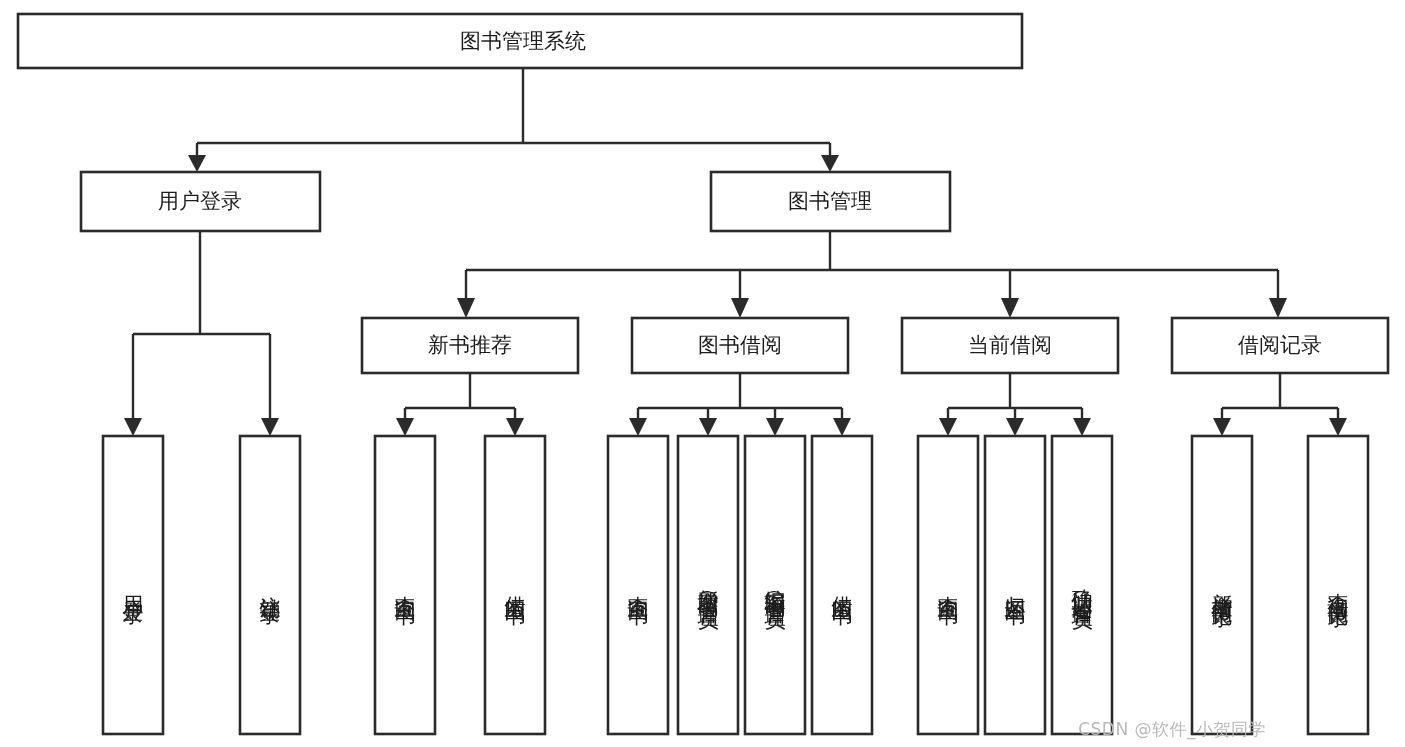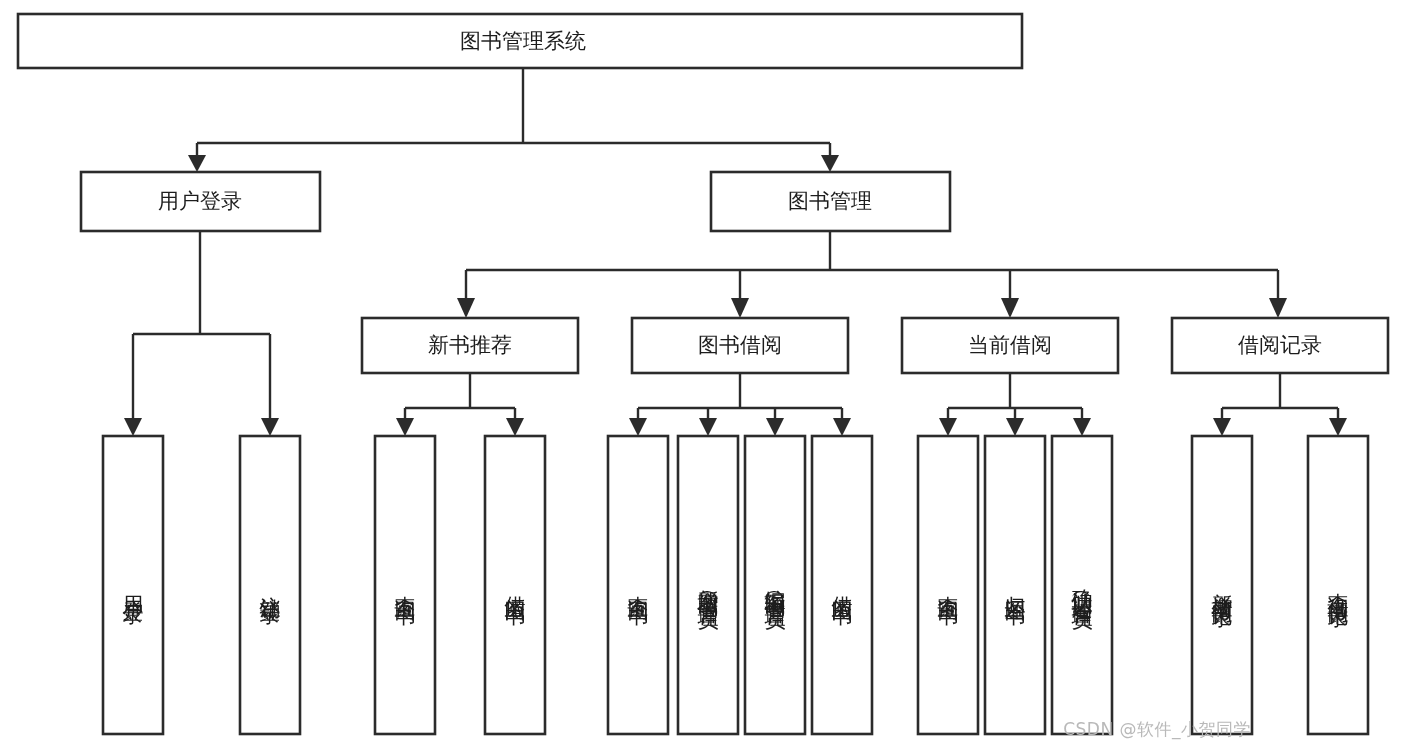--- a/index.html
+++ b/index.html
@@ -12,20 +12,21 @@
     width: 1405px;
     height: 747px;
     overflow: hidden;
     font-family: "DejaVu Sans", "Liberation Sans", sans-serif;
   }
   #diagram-root {
     position: relative;
     width: 1259px;
     height: 747px;
     background: #ffffff;
+    padding-left: 15px;
   }
   svg.diagram-canvas {
     position: absolute;
     left: 0;
     top: 0;
     width: 1405px;
     height: 747px;
     display: block;
   }
   .node-rect {

